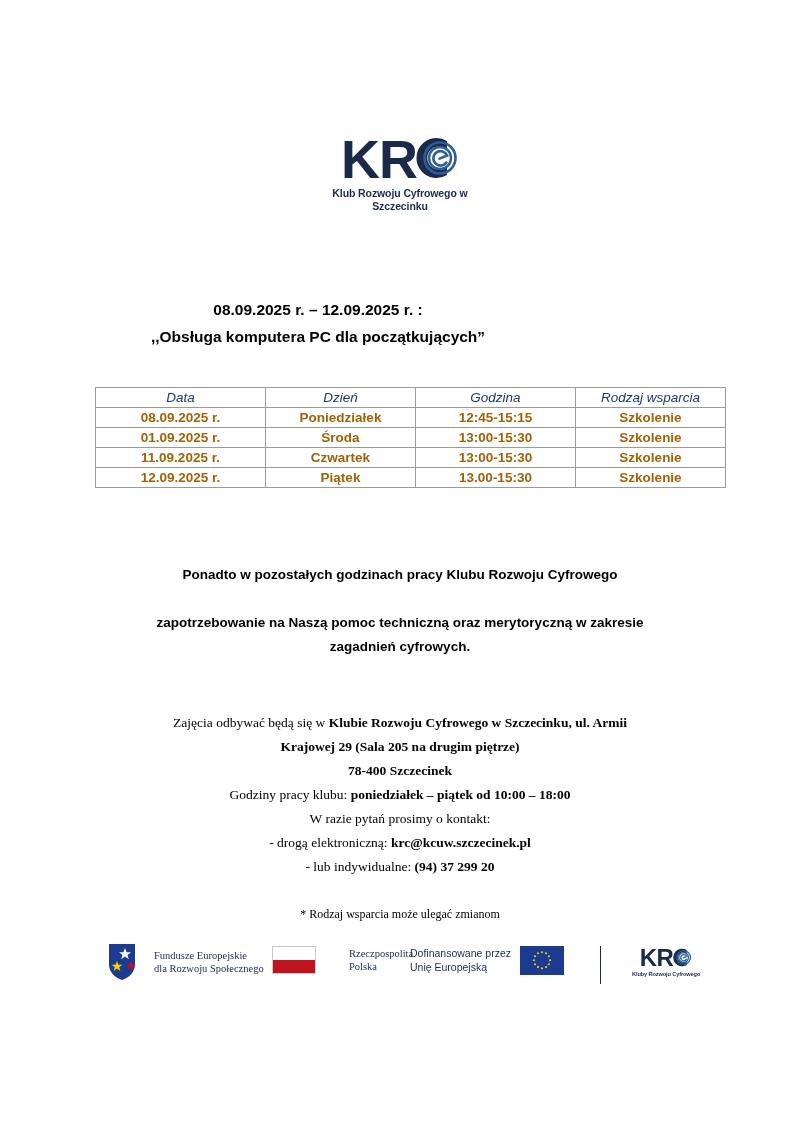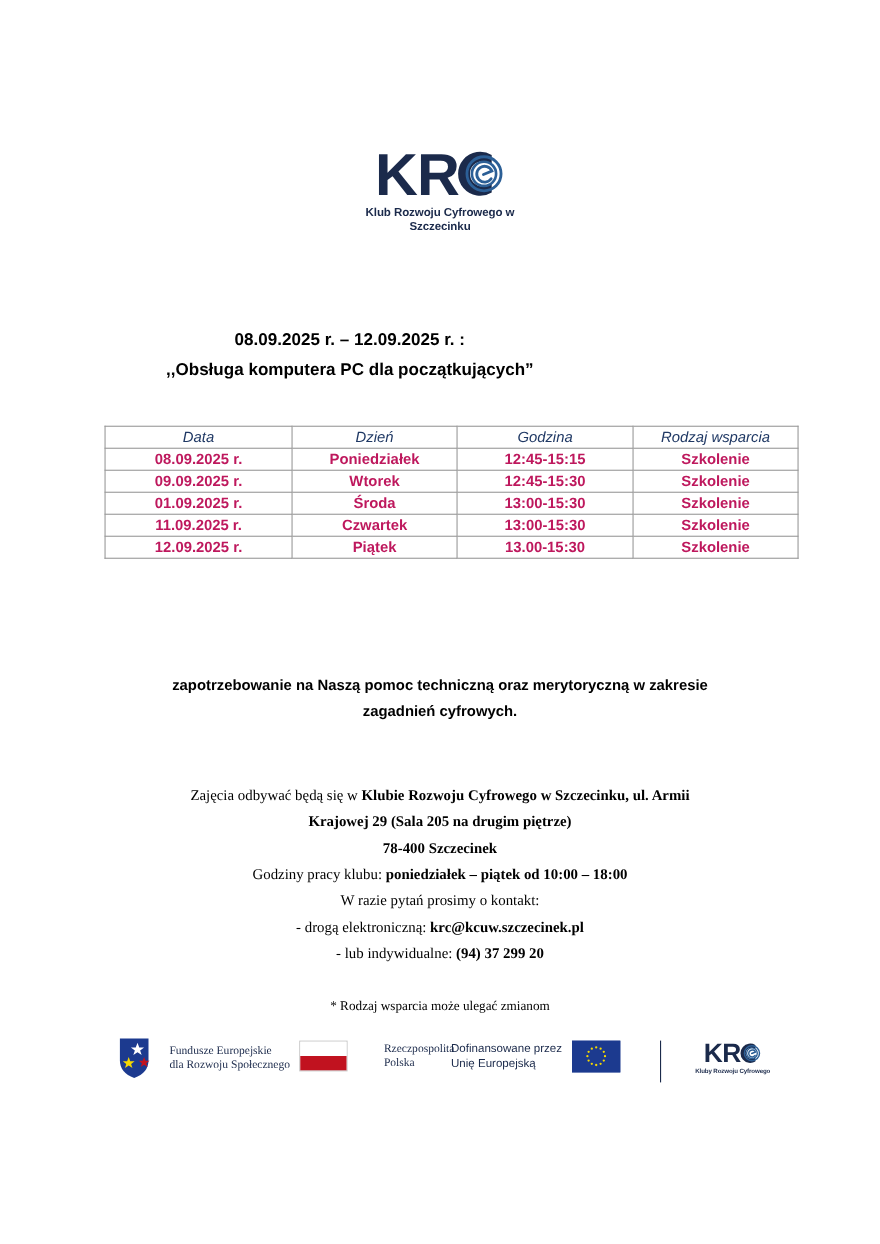--- a/index.html
+++ b/index.html
@@ -100,21 +100,21 @@
   }
   .schedule-table th {
     font-size: 13.5px;
     font-style: italic;
     font-weight: normal;
     color: #1f3864;
   }
   .schedule-table td {
     font-size: 13.5px;
     font-weight: bold;
-    color: #be185d;
+    color: #a16207;
   }
   .col-data  { width: 165px; }
   .col-dzien { width: 145px; }
   .col-godz  { width: 155px; }
   .col-rodz  { width: 145px; }
 
   
   .para-bold {
     position: absolute;
     left: 100px;
@@ -294,26 +294,20 @@
         <th class="col-dzien">Dzień</th>
         <th class="col-godz">Godzina</th>
         <th class="col-rodz">Rodzaj wsparcia</th>
       </tr>
     </thead>
     <tbody>
       <tr>
         <td>08.09.2025 r.</td>
         <td>Poniedziałek</td>
         <td>12:45-15:15</td>
-        <td>Szkolenie</td>
-      </tr>
-      <tr>
-        <td>09.09.2025 r.</td>
-        <td>Wtorek</td>
-        <td>12:45-15:30</td>
         <td>Szkolenie</td>
       </tr>
       <tr>
         <td>01.09.2025 r.</td>
         <td>Środa</td>
         <td>13:00-15:30</td>
         <td>Szkolenie</td>
       </tr>
       <tr>
         <td>11.09.2025 r.</td>
@@ -324,21 +318,21 @@
       <tr>
         <td>12.09.2025 r.</td>
         <td>Piątek</td>
         <td>13.00-15:30</td>
         <td>Szkolenie</td>
       </tr>
     </tbody>
   </table>
 
   <div class="para-bold" id="para-extra">
-    <br>
+    <span>Ponadto w  pozostałych godzinach pracy Klubu Rozwoju Cyfrowego</span><br>
     <br>
     <span>zapotrzebowanie na Naszą pomoc techniczną oraz merytoryczną w zakresie</span><br>
     <span>zagadnień cyfrowych.</span>
   </div>
 
   <div class="para-normal" id="para-place">
     <span>Zajęcia odbywać będą się w </span><b>Klubie Rozwoju Cyfrowego w Szczecinku, ul. Armii</b><br>
     <b>Krajowej 29 (Sala 205 na drugim piętrze)</b><br>
     <b>78-400 Szczecinek</b><br>
     <span>Godziny pracy klubu: </span><b>poniedziałek – piątek od 10:00 – 18:00</b><br>

